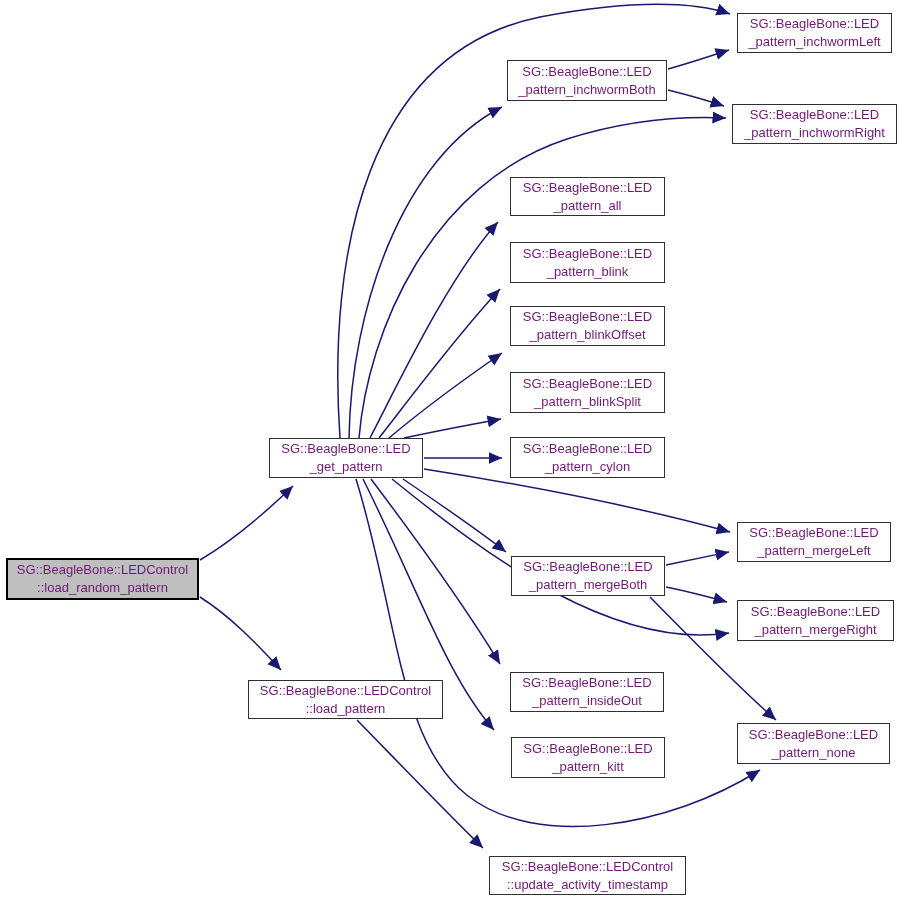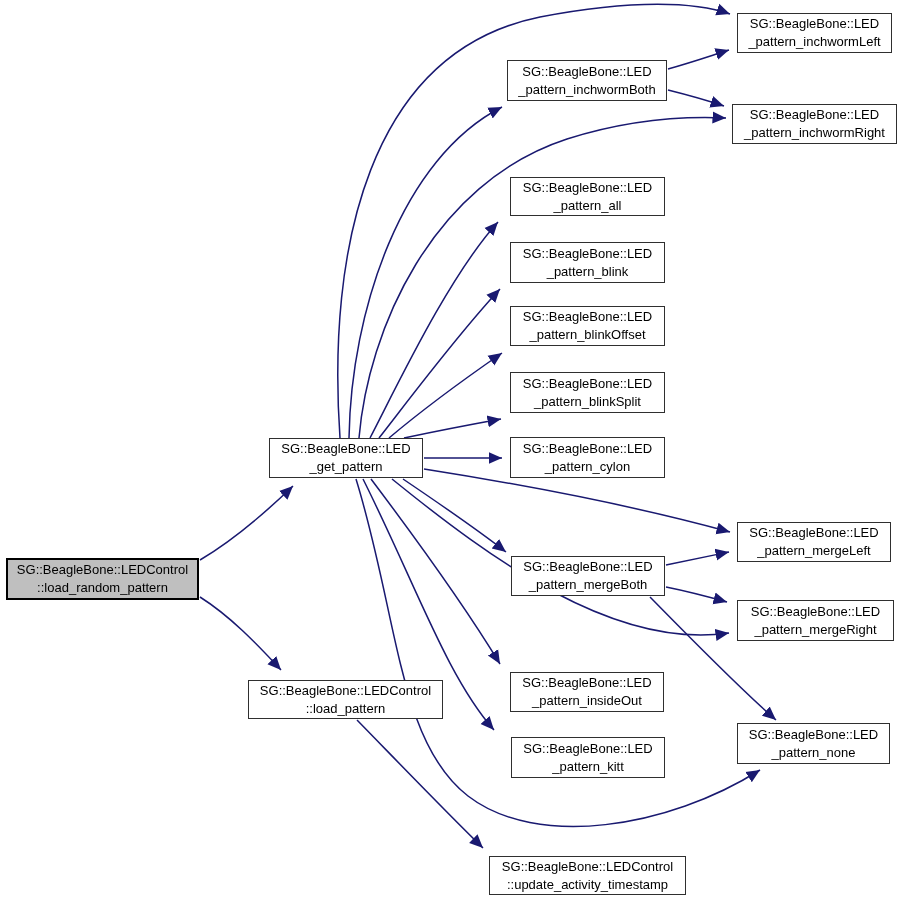--- a/index.html
+++ b/index.html
@@ -19,21 +19,21 @@
   .edge {
     fill: none;
     stroke: #191970;
     stroke-width: 1.5;
   }
   .node {
     position: absolute;
     box-sizing: border-box;
     background: #ffffff;
     border: 1.5px solid #2f2f2f;
-    color: #000000;
+    color: #701a75;
     font-size: 13px;
     line-height: 18px;
     text-align: center;
     white-space: nowrap;
     display: flex;
     flex-direction: column;
     align-items: center;
     justify-content: center;
     cursor: pointer;
   }

